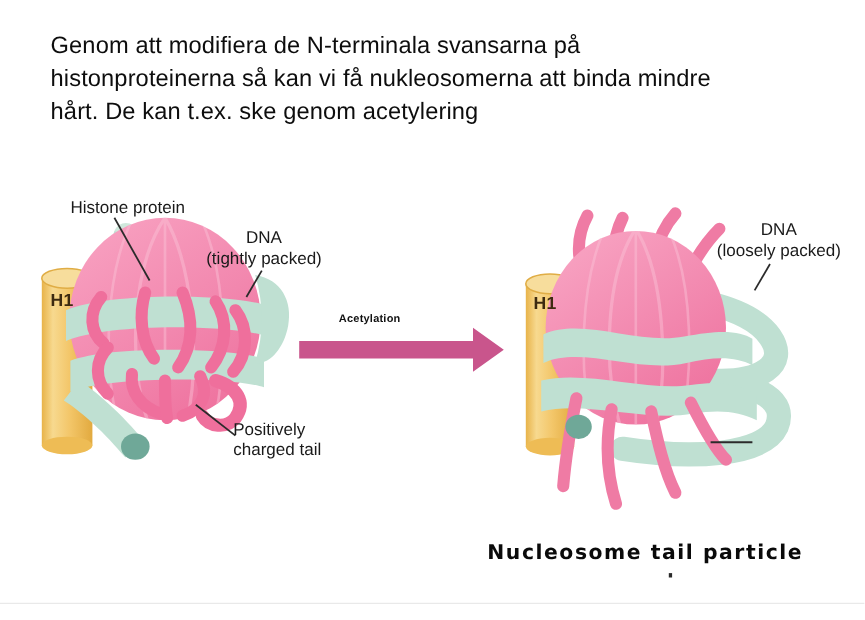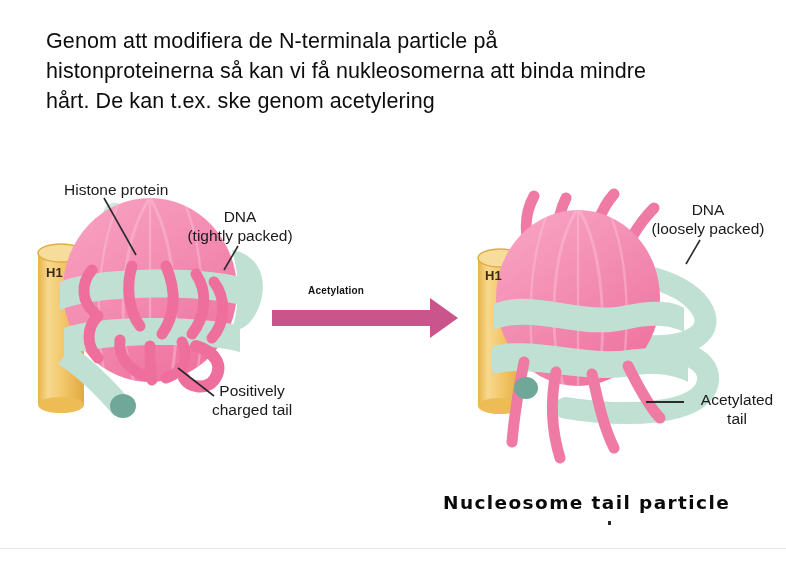--- a/index.html
+++ b/index.html
@@ -49,21 +49,20 @@
   }
 
   
   .fig-label {
     position: absolute;
     font-family: "Liberation Sans", sans-serif;
     font-size: 15.5px;
     line-height: 19px;
     color: #1a1a1a;
     white-space: pre-line;
-    text-align: center;
   }
 
   #label-histone-protein { left: 64px;  top: 30px;  }
   #label-dna-tight       { left: 160px; top: 57px;  width: 160px; text-align: center; }
   #label-pos-tail        { left: 212px; top: 231px; }
   #label-dna-loose       { left: 632px; top: 50px;  width: 152px; text-align: center; }
   #label-acetylated-tail { left: 688px; top: 240px; width: 98px;  text-align: center; }
 
   #label-acetylation {
     position: absolute;
@@ -81,21 +80,21 @@
     top: 492px;
     font-family: "DejaVu Sans", sans-serif;
     font-size: 18.5px;
     font-weight: 700;
     letter-spacing: 1.4px;
     color: #0a0a0a;
   }
 
   #h1-left-text, #h1-right-text {
     position: absolute;
-    font-size: 13px;
+    font-size: 16px;
     font-weight: 700;
     color: #3d2a10;
     letter-spacing: 0.2px;
   }
   #h1-left-text  { left: 46px;  top: 115px; }
   #h1-right-text { left: 485px; top: 118px; }
 
   #bottom-rule {
     position: absolute;
     left: 0;
@@ -109,21 +108,21 @@
     left: 608px;
     top: 521px;
     width: 3px;
     height: 4px;
     background: #2a2a2a;
   }
 </style>
 </head>
 <body>
 
-<div id="slide-title">Genom att modifiera de N-terminala particle på
+<div id="slide-title">Genom att modifiera de N-terminala svansarna på
 histonproteinerna så kan vi få nukleosomerna att binda mindre
 hårt. De kan t.ex. ske genom acetylering</div>
 
 <div id="figure">
 
   <svg class="diagram-svg" viewBox="0 0 786 400">
     <defs>
       <linearGradient id="gradH1" x1="0" y1="0" x2="1" y2="0">
         <stop offset="0%" stop-color="#e8b349"></stop>
         <stop offset="22%" stop-color="#f7d98f"></stop>
@@ -253,22 +252,20 @@
 
   <div class="fig-label" id="label-dna-tight">DNA
 (tightly packed)</div>
 
   <div class="fig-label" id="label-pos-tail">Positively
 charged tail</div>
 
   <div class="fig-label" id="label-dna-loose">DNA
 (loosely packed)</div>
 
-  <div class="fig-label" id="label-acetylated-tail">Acetylated
-tail</div>
 
   <div id="label-acetylation">Acetylation</div>
 
   <div id="h1-left-text">H1</div>
 
   <div id="h1-right-text">H1</div>
 </div>
 
 <div id="caption-core-particle">Nucleosome tail particle</div>
 

